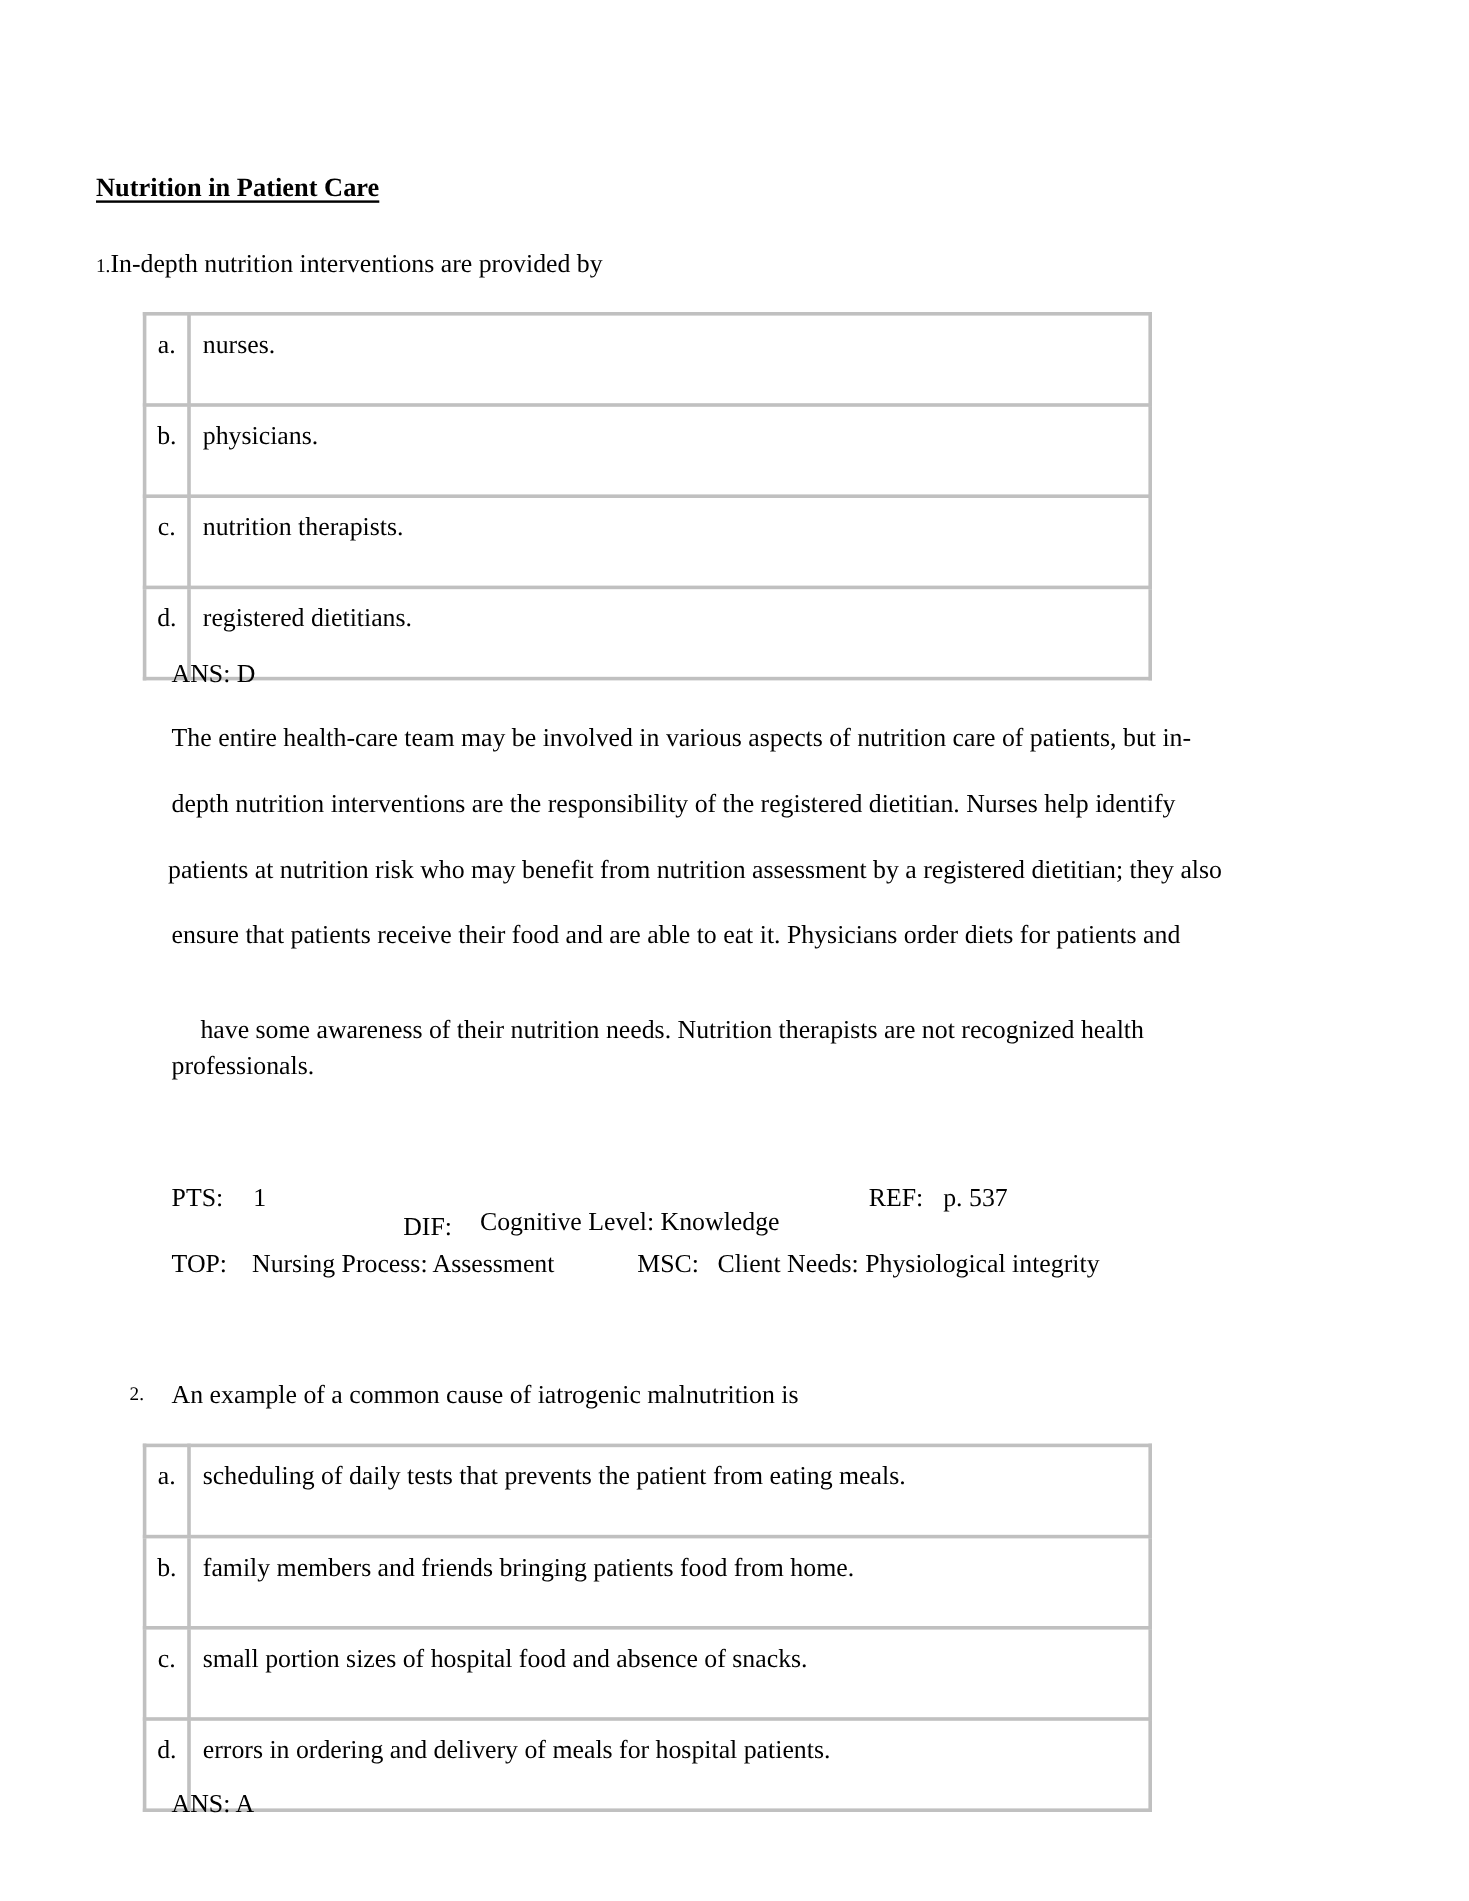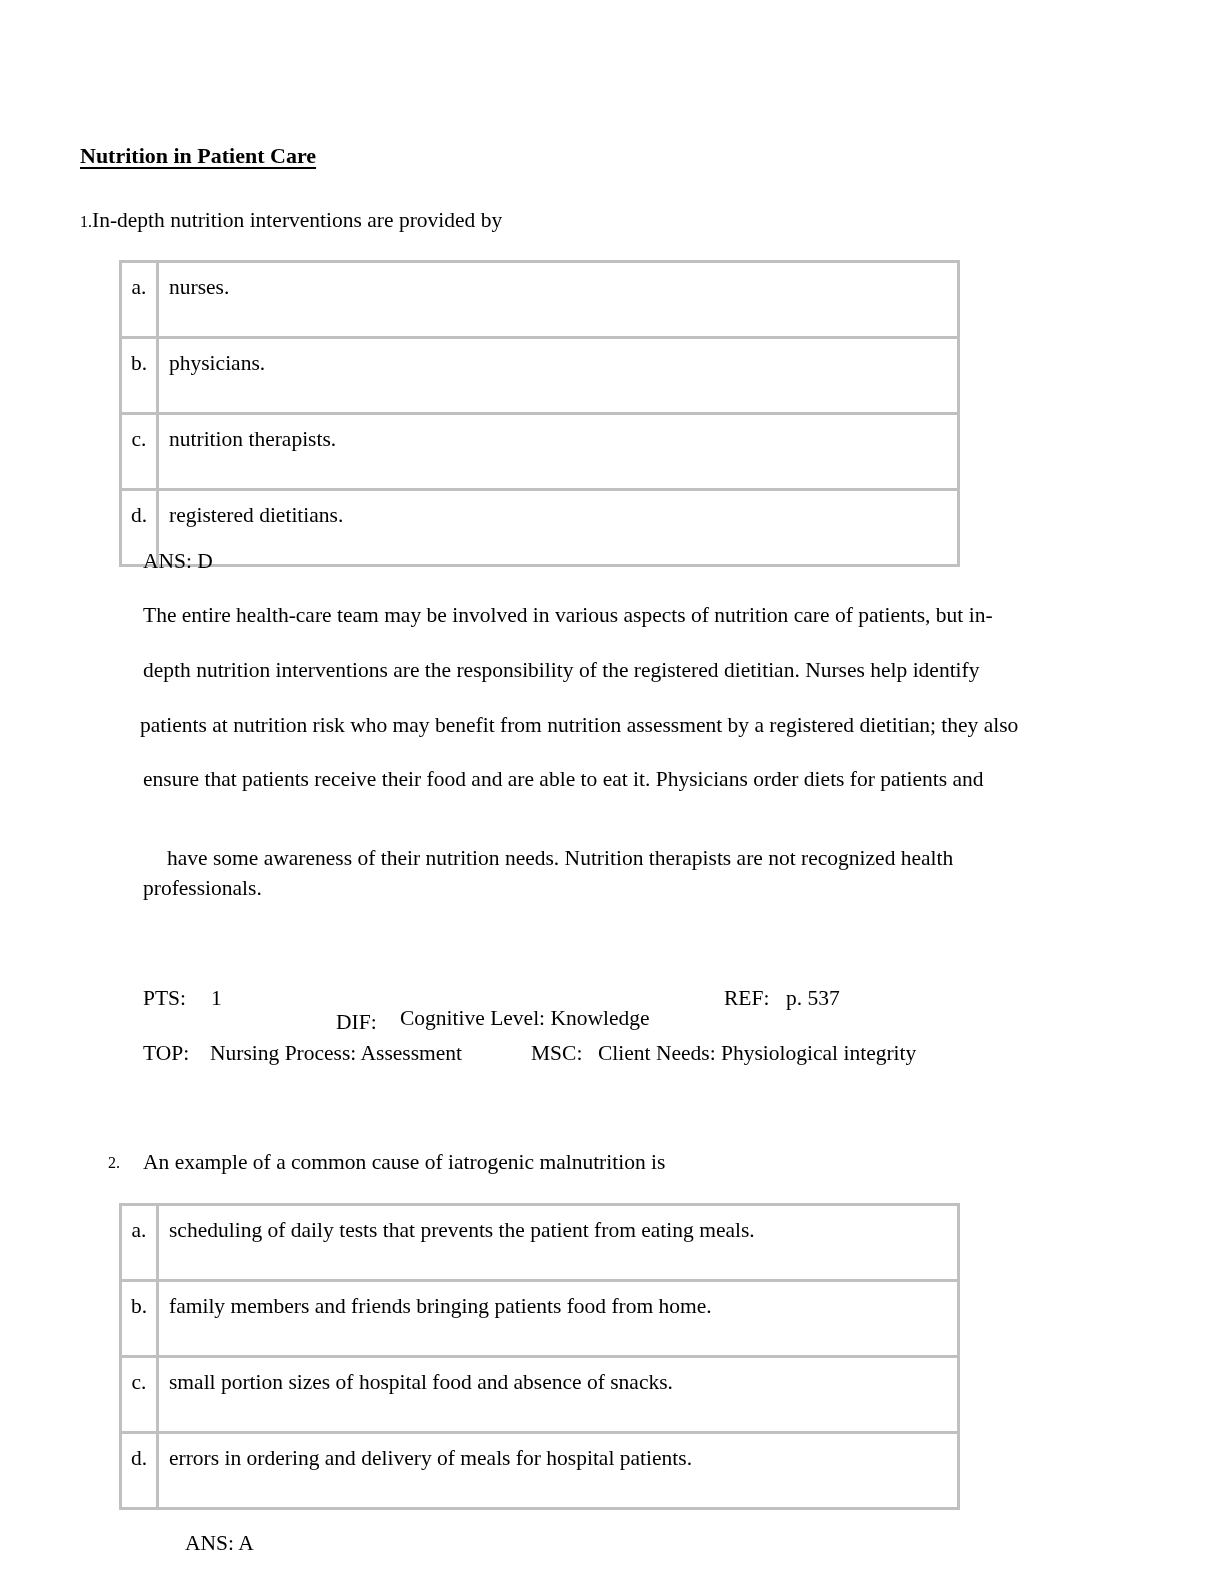--- a/index.html
+++ b/index.html
@@ -93,13 +93,13 @@
     <td class="letter">c.</td>
     <td class="text">small portion sizes of hospital food and absence of snacks.</td>
   </tr>
   <tr>
     <td class="letter">d.</td>
     <td class="text">errors in ordering and delivery of meals for hospital patients.</td>
   </tr>
 </tbody>
   </table>
 
-<div class="abs" style="left:143px; top:1531px;margin-left:42px;">ANS: A</div>
+<div class="abs" style="left:143px; top:1491px;">ANS: A</div>
 
 </body></html>

